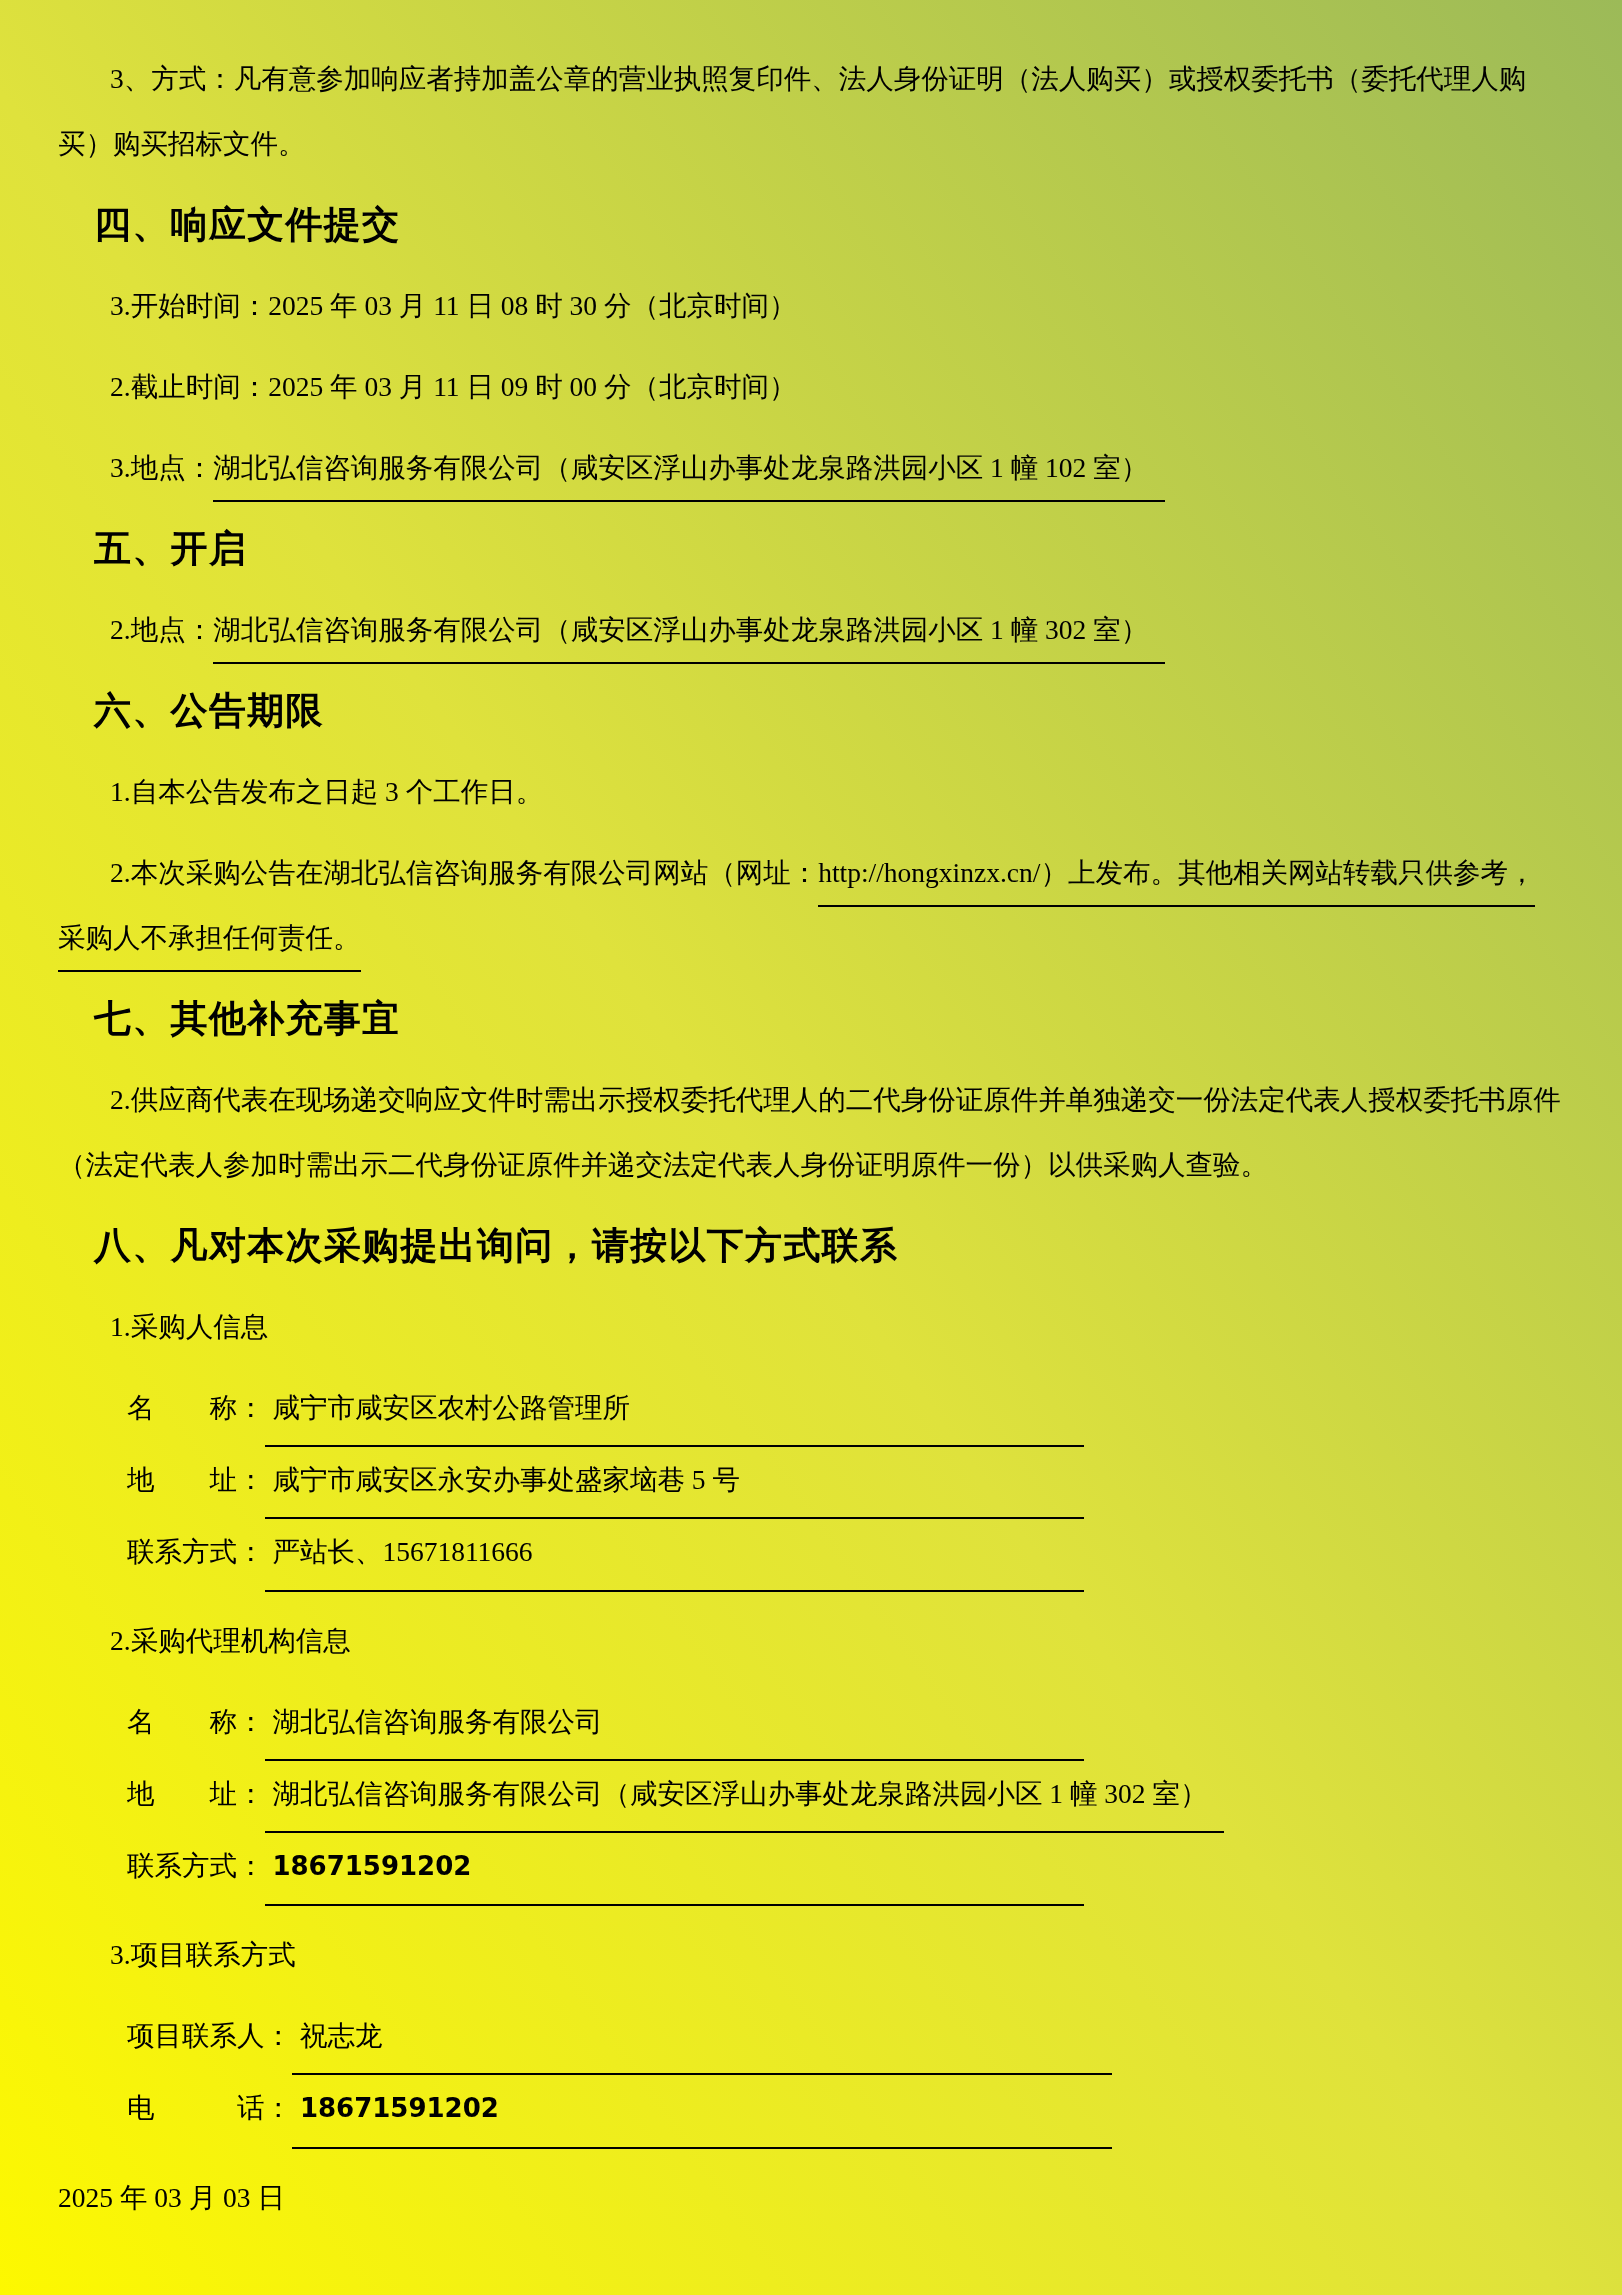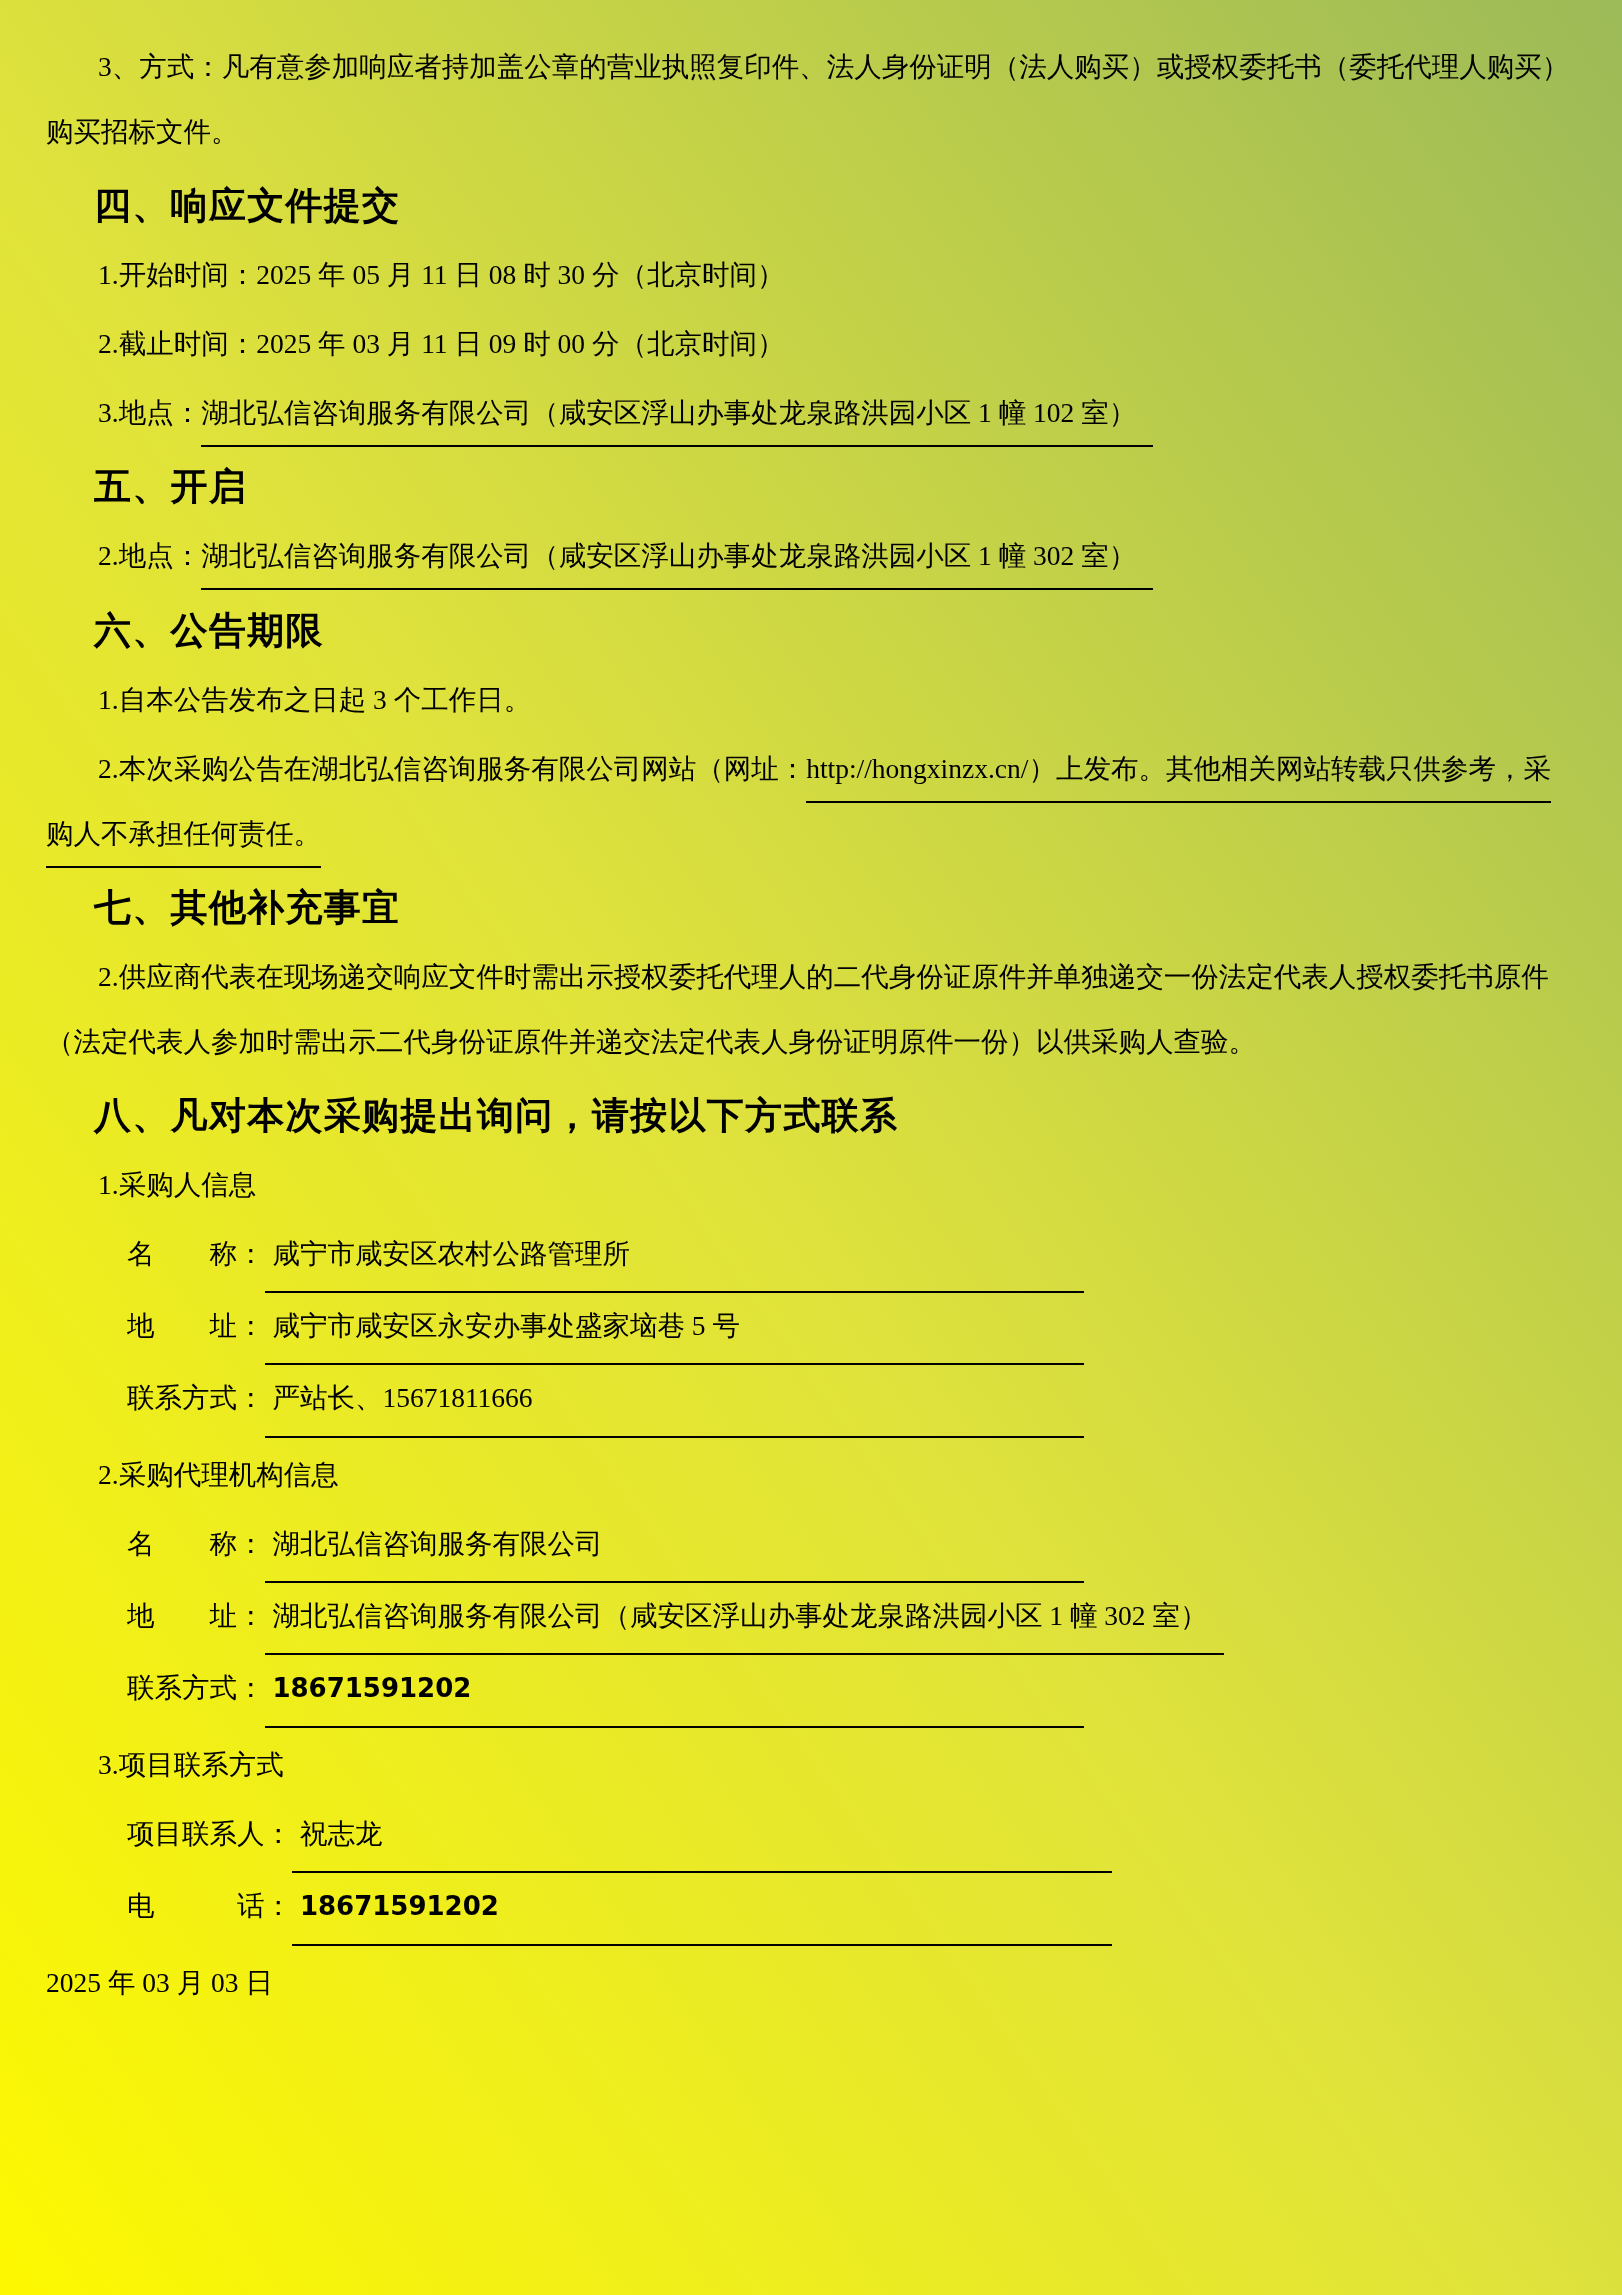--- a/index.html
+++ b/index.html
@@ -5,21 +5,21 @@
   html, body { margin: 0; padding: 0; }
   body {
     width: 1623px;
     height: 2295px;
     background: linear-gradient(to top right, #fdf800 0%, #dfe23c 48%, #9cba58 100%);
     color: #000;
     font-family: "Liberation Serif", "DejaVu Serif", serif;
     overflow: hidden;
   }
   .page { padding: 30px 46px 0 42px; font-size: 27.5px; line-height: 65px; }
-  p { margin: 4px; }
+  p { margin: 16px; }
   .ind { text-indent: 52px; }
   .h {
     font-size: 37px;
     font-weight: bold;
     margin: 9.2px 0 0 0;
     padding-left: 52px;
     line-height: 65px;
     letter-spacing: 1.3px;
   }
   .u { border-bottom: 2.6px solid #000; padding-bottom: 17px; }
@@ -41,21 +41,21 @@
   .date { text-align: left; padding-right: 51px; line-height: 65px; }
 </style>
 </head>
 <body data-name="page-background">
 
 <div class="page" data-name="document-page">
 
   <p class="ind" data-name="paragraph-purchase-method">3、方式：凡有意参加响应者持加盖公章的营业执照复印件、法人身份证明（法人购买）或授权委托书（委托代理人购买）购买招标文件。</p>
 
   <h2 class="h" data-name="section-4-heading">四、响应文件提交</h2>
-  <p class="ind" data-name="sec4-start-time">1.开始时间：2025 年 05 月 11 日 08 时 30 分（北京时间）</p>
+  <p class="ind" data-name="sec4-start-time">3.开始时间：2025 年 03 月 11 日 08 时 30 分（北京时间）</p>
   <p class="ind" data-name="sec4-deadline">2.截止时间：2025 年 03 月 11 日 09 时 00 分（北京时间）</p>
   <p class="ind" data-name="sec4-location-line"><span data-name="sec4-location-label">3.地点：</span><span class="u u-pad" data-name="sec4-location-value">湖北弘信咨询服务有限公司（咸安区浮山办事处龙泉路洪园小区 1 幢 102 室）</span></p>
 
   <h2 class="h" data-name="section-5-heading">五、开启</h2>
   <p class="ind" data-name="sec5-location-line"><span data-name="sec5-location-label">2.地点：</span><span class="u u-pad" data-name="sec5-location-value">湖北弘信咨询服务有限公司（咸安区浮山办事处龙泉路洪园小区 1 幢 302 室）</span></p>
 
   <h2 class="h" data-name="section-6-heading">六、公告期限</h2>
   <p class="ind" data-name="sec6-duration">1.自本公告发布之日起 3 个工作日。</p>
   <p class="ind" data-name="sec6-publish-line"><span data-name="sec6-publish-prefix">2.本次采购公告在湖北弘信咨询服务有限公司网站（网址：</span><span class="u" data-name="sec6-website-url-text">http://hongxinzx.cn/）上发布。其他相关网站转载只供参考，采购人不承担任何责任。</span></p>
 

